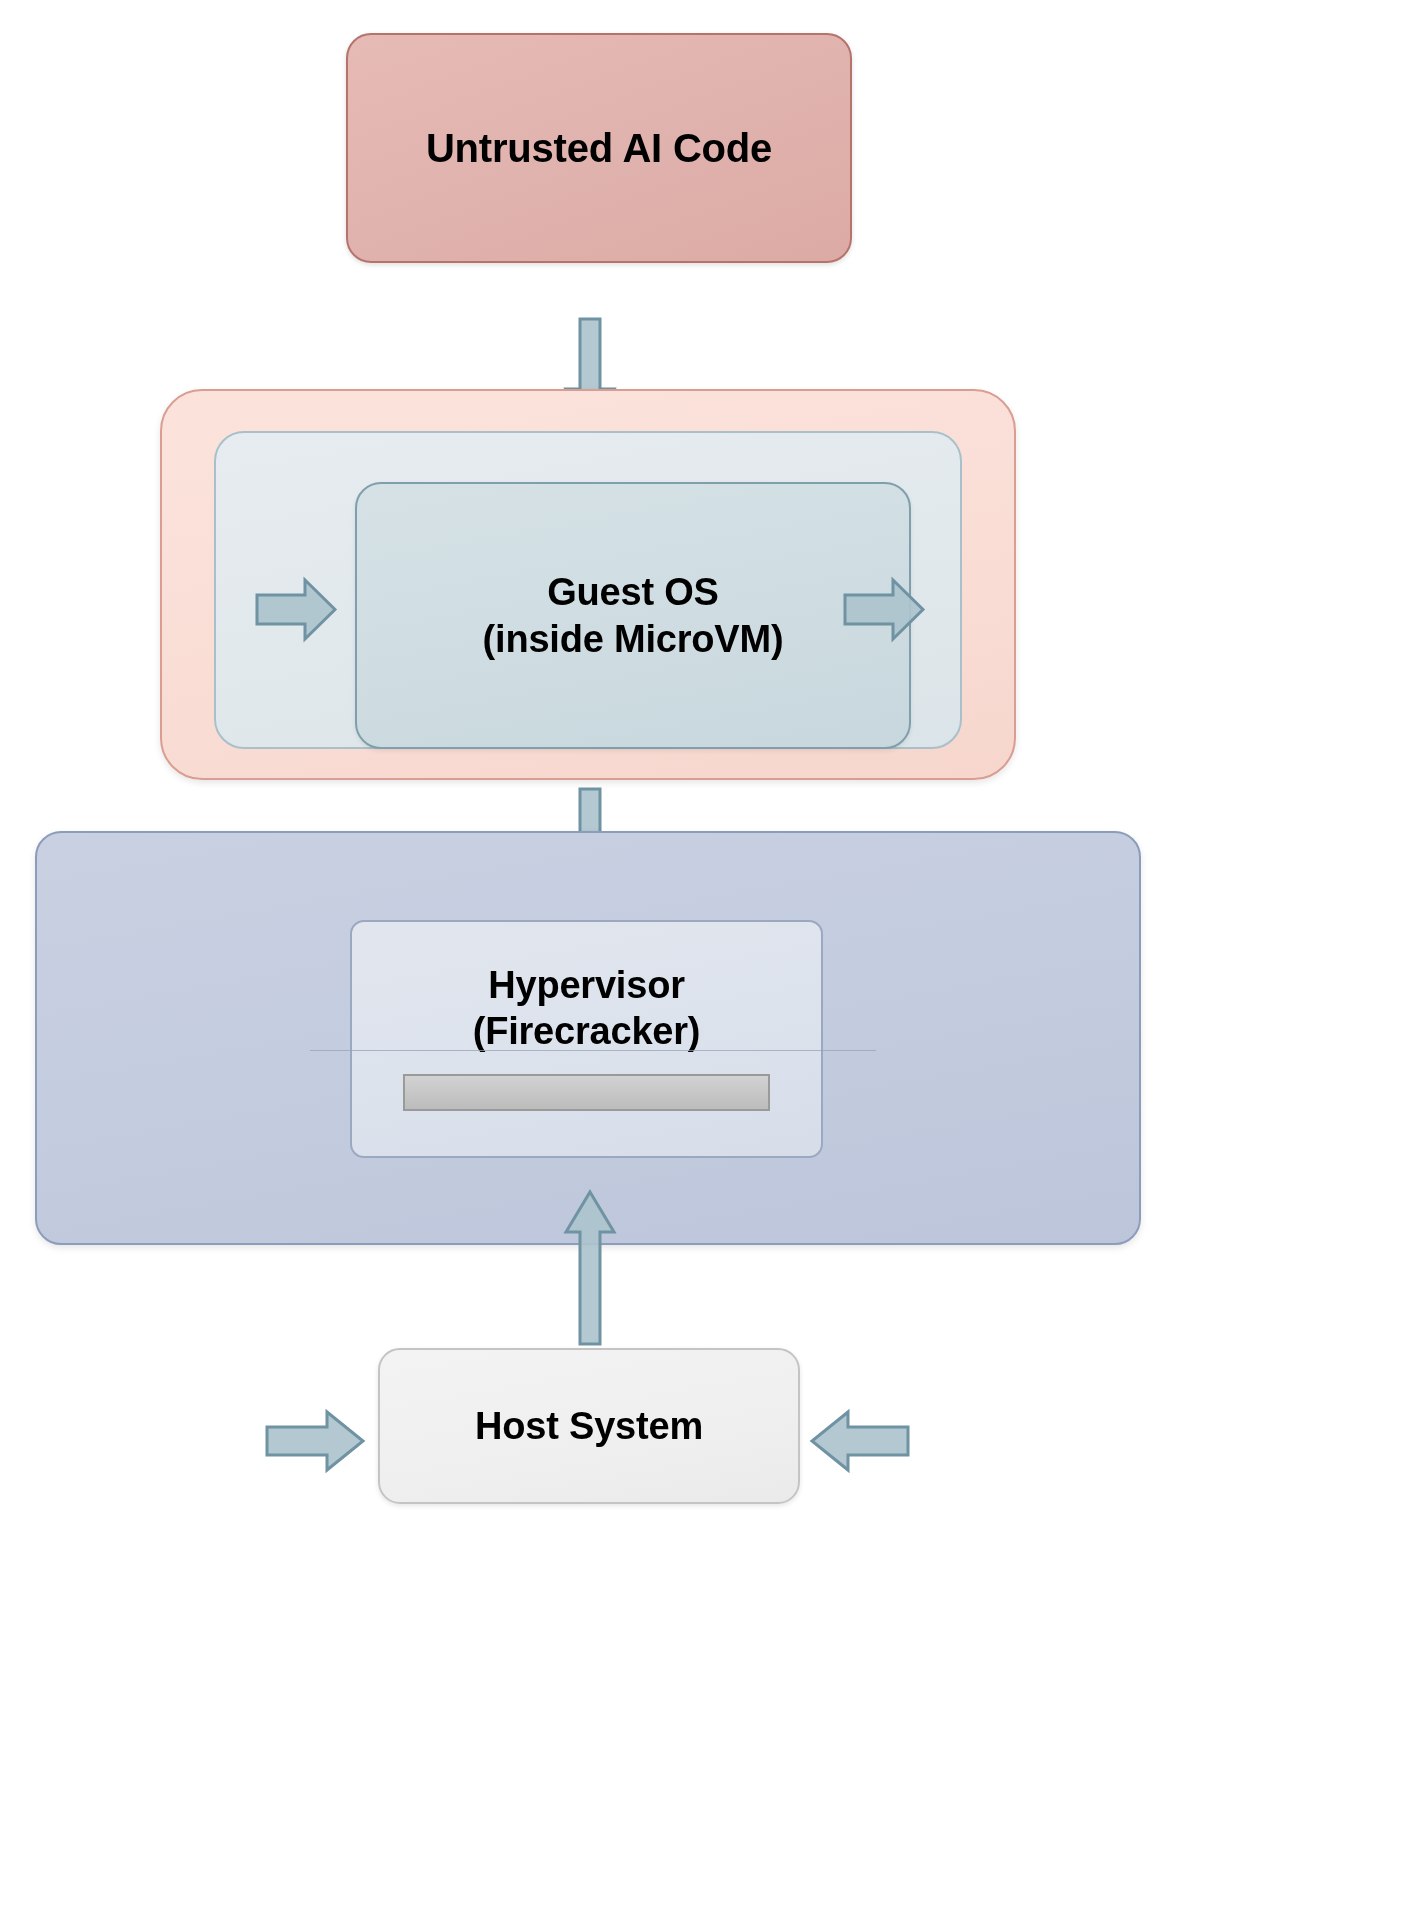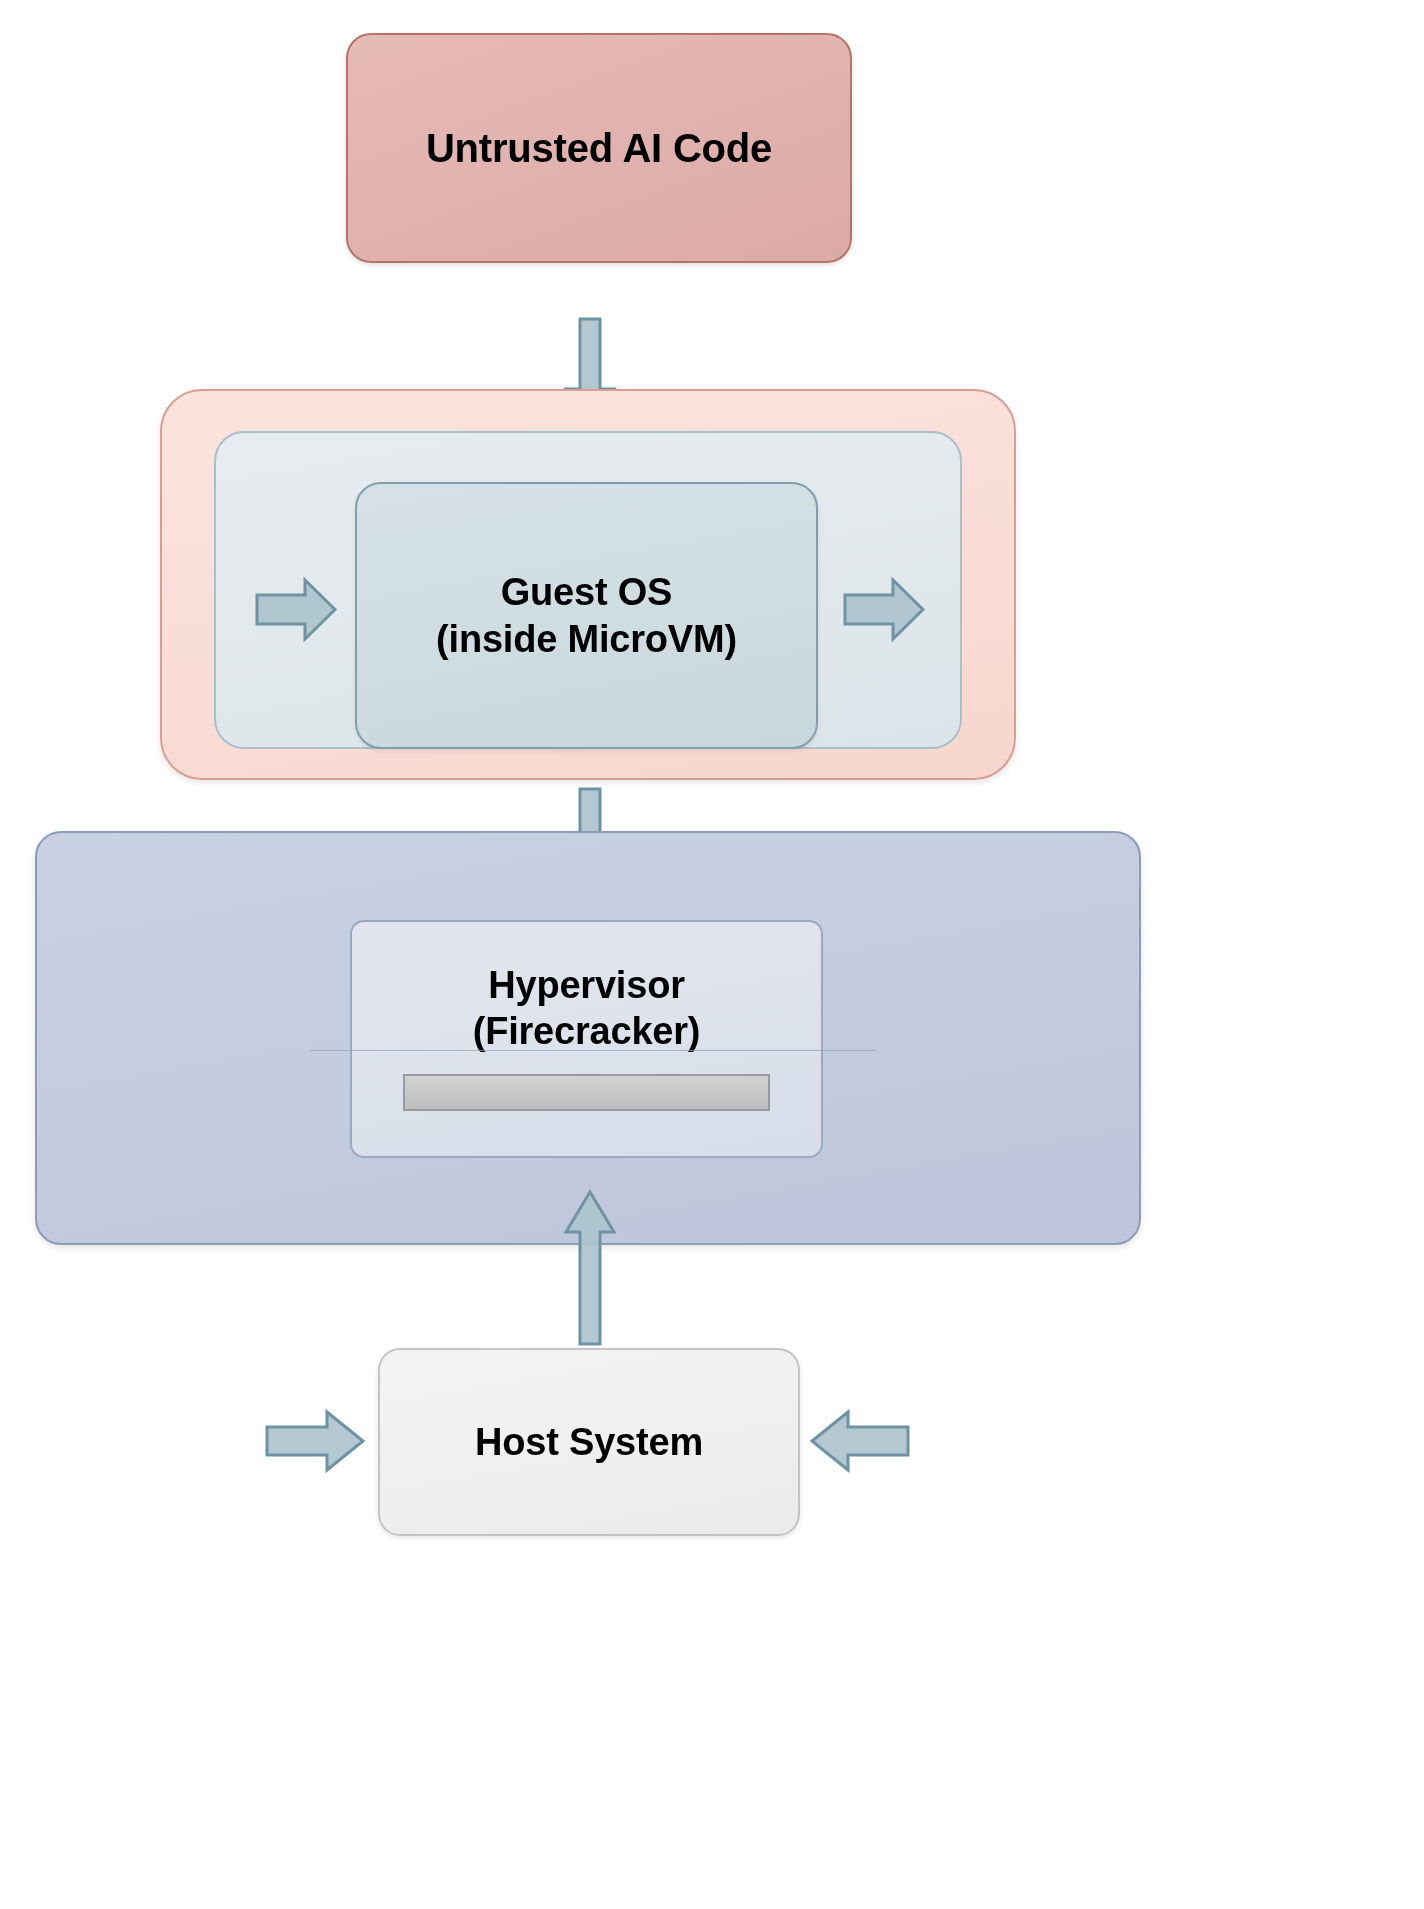--- a/index.html
+++ b/index.html
@@ -65,21 +65,21 @@
     top: 431px;
     width: 748px;
     height: 318px;
     background: linear-gradient(170deg, #e6ecef 0%, #e1e8ec 60%, #dbe4e8 100%);
     border: 2px solid #a9c0ca;
     border-radius: 30px;
   }
   #guest-os-box {
     left: 355px;
     top: 482px;
-    width: 463px;
+    width: 556px;
     height: 267px;
     background: linear-gradient(170deg, #d5e1e5 0%, #cedce1 60%, #c7d7dd 100%);
     border: 2px solid #7e9fab;
     border-radius: 26px;
     box-shadow: 0 2px 4px rgba(0,0,0,0.08);
   }
   #guest-os-box .lbl { font-size: 38px; }
 
   
   #hypervisor-outer {
@@ -124,21 +124,21 @@
     box-sizing: border-box;
     background: linear-gradient(180deg, #d2d2d2 0%, #c6c6c6 55%, #bcbcbc 100%);
     border: 2px solid #9a9a9a;
   }
 
   
   #host-box {
     left: 378px;
     top: 1348px;
     width: 422px;
-    height: 188px;
+    height: 156px;
     background: linear-gradient(170deg, #f3f3f3 0%, #efefef 60%, #eaeaea 100%);
     border: 2px solid #c4c4c4;
     border-radius: 22px;
     box-shadow: 0 2px 5px rgba(0,0,0,0.10);
   }
   #host-box .lbl { font-size: 38px; }
 
   
   .arrow {
     position: absolute;

